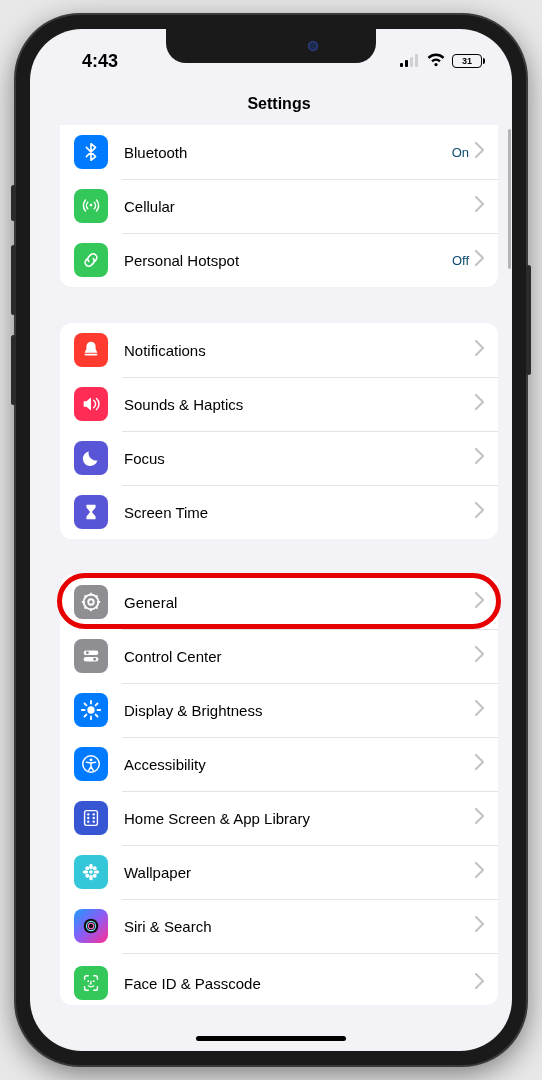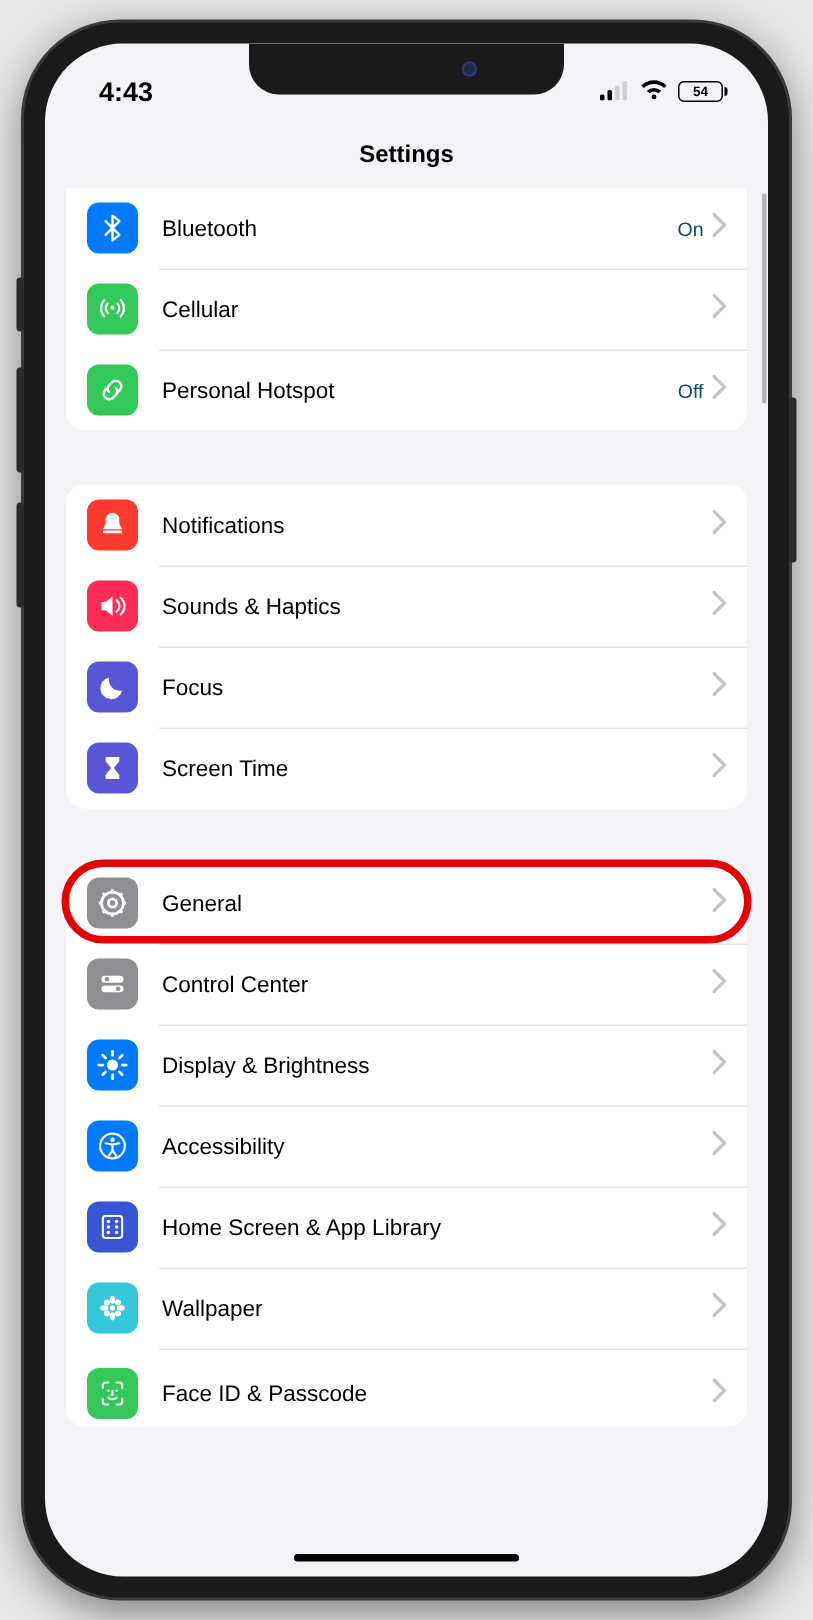--- a/index.html
+++ b/index.html
@@ -30,20 +30,21 @@
     .side-left2 { left: -5px; top: 230px; width: 5px; height: 70px; }
     .side-left3 { left: -5px; top: 320px; width: 5px; height: 70px; }
     .side-right { right: -5px; top: 250px; width: 5px; height: 110px; }
     .screen {
       width: 100%;
       height: 100%;
       background: #f2f2f7;
       border-radius: 52px;
       overflow: hidden;
       position: relative;
+      padding-left: 16px;
     }
     .notch {
       position: absolute;
       top: 0;
       left: 50%;
       transform: translateX(-50%);
       width: 210px;
       height: 34px;
       background: #1a1a1a;
       border-bottom-left-radius: 20px;
@@ -196,21 +197,21 @@
         </span>
         <span>
           <svg width="20" height="14" viewBox="0 0 20 14">
               <path d="M10 13.2a1.6 1.6 0 100-3.2 1.6 1.6 0 000 3.2z" fill="#000"></path>
               <path d="M5.2 7.5a7 7 0 019.6 0l-1.7 1.7a4.6 4.6 0 00-6.2 0L5.2 7.5z" fill="#000"></path>
               <path d="M1.6 4a12 12 0 0116.8 0L16.7 5.7a9.5 9.5 0 00-13.4 0L1.6 4z" fill="#000"></path>
             </svg>
         </span>
         <span class="battery-box">
           <span class="battery-fill"></span>
-          <span style="color:#000;position:relative;z-index:1;">54</span>
+          <span style="color:#000;position:relative;z-index:1;">31</span>
         </span>
       </div>
     </div>
 
     <div class="nav-title">Settings</div>
 
     <div class="scroll-area">
       <div class="scroll-hint"></div>
 
       <div class="section first">
@@ -404,20 +405,33 @@
                   <ellipse cx="8" cy="16" rx="2.2" ry="2.2"></ellipse>
                   <ellipse cx="16" cy="16" rx="2.2" ry="2.2"></ellipse>
                 </g>
               </svg>
           </div>
           <span class="row-label">Wallpaper</span>
           <span class="chevron"><svg width="9" height="16" viewBox="0 0 9 16">
                 <path d="M1 1l7 7-7 7" stroke="currentColor" stroke-width="2.2" fill="none" stroke-linecap="round"></path>
               </svg></span>
         </div>
+        <div class="row">
+          <div class="icon-box" style="background:linear-gradient(135deg,#1f9bff,#8b5cf6,#ff2d92);">
+            <svg viewBox="0 0 24 24">
+                <circle cx="12" cy="12" r="8" fill="#111"></circle>
+                <circle cx="12" cy="12" r="5" fill="none" stroke="#6fe3ff" stroke-width="1.2"></circle>
+                <circle cx="12" cy="12" r="3" fill="none" stroke="#ff6ec4" stroke-width="1.2"></circle>
+              </svg>
+          </div>
+          <span class="row-label">Siri &amp; Search</span>
+          <span class="chevron"><svg width="9" height="16" viewBox="0 0 9 16">
+                <path d="M1 1l7 7-7 7" stroke="currentColor" stroke-width="2.2" fill="none" stroke-linecap="round"></path>
+              </svg></span>
+        </div>
         <div class="row" style="padding-bottom:2px;">
           <div class="icon-box" style="background:#34c759;">
             <svg viewBox="0 0 24 24">
                 <path d="M5 8V6a2 2 0 012-2h2M19 8V6a2 2 0 00-2-2h-2M5 16v2a2 2 0 002 2h2M19 16v2a2 2 0 01-2 2h-2" stroke="#fff" stroke-width="1.6" fill="none" stroke-linecap="round"></path>
                 <circle cx="9" cy="10" r="1" fill="#fff"></circle>
                 <circle cx="15" cy="10" r="1" fill="#fff"></circle>
                 <path d="M12 10v3h-1M9 15c1 1.5 5 1.5 6 0" stroke="#fff" stroke-width="1.4" fill="none" stroke-linecap="round"></path>
               </svg>
           </div>
           <span class="row-label">Face ID &amp; Passcode</span>

